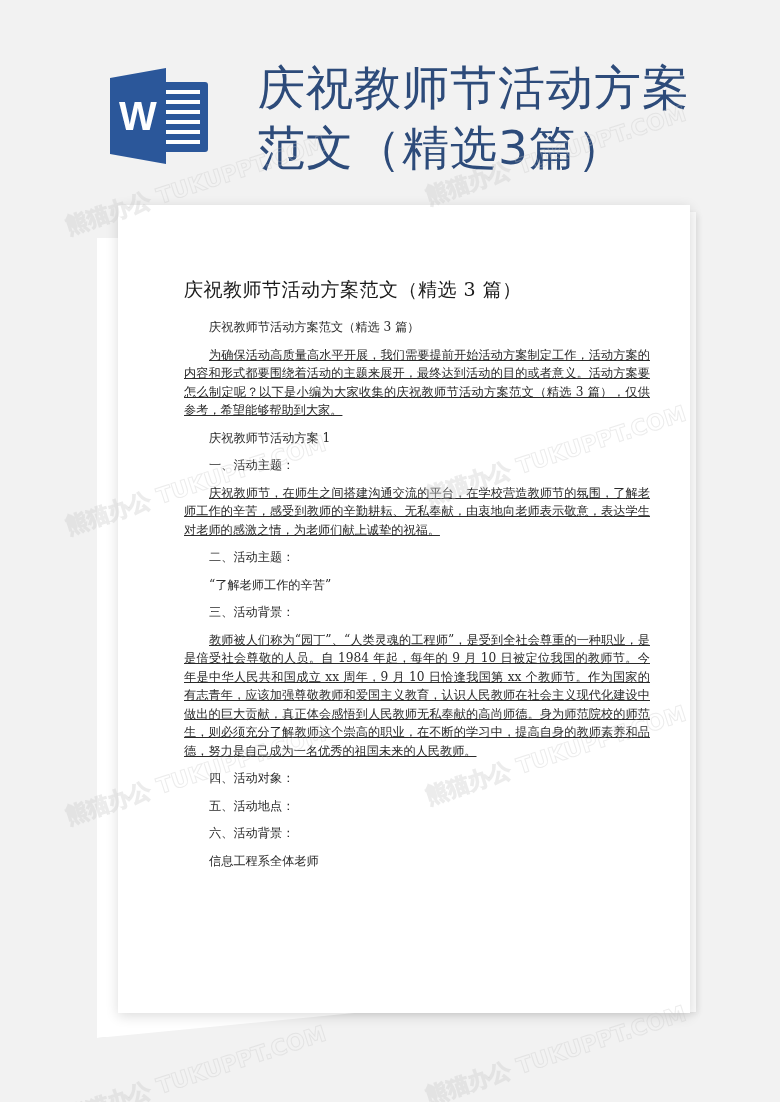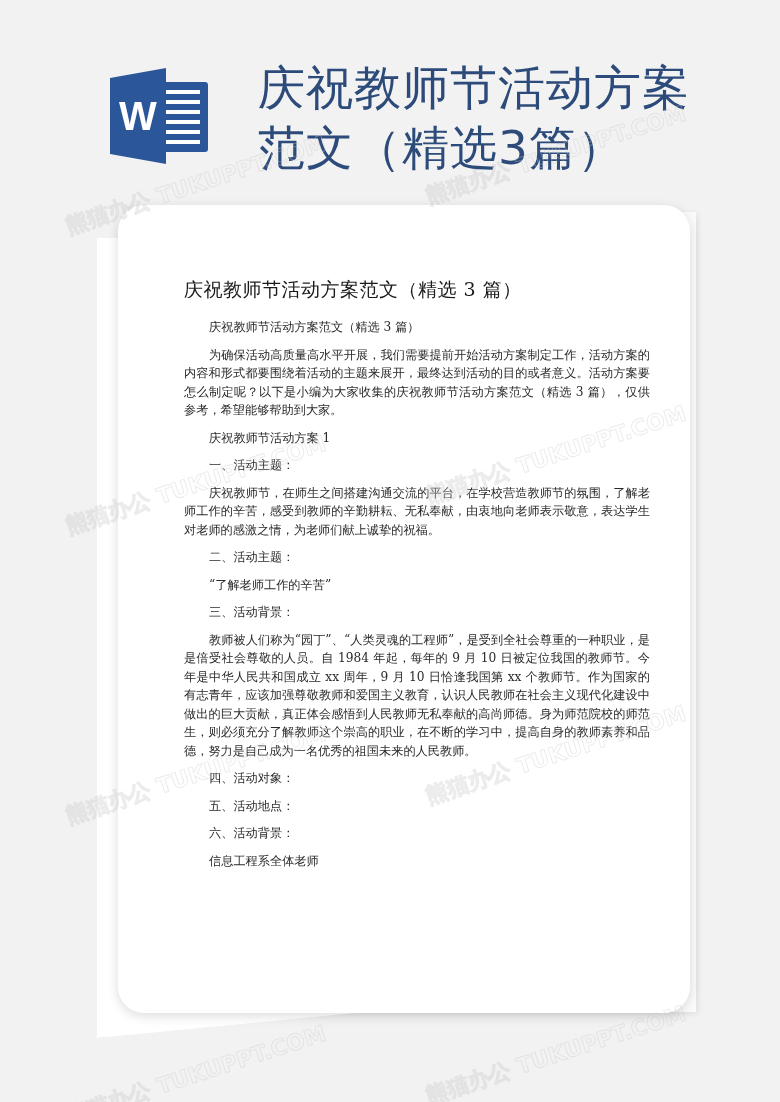--- a/index.html
+++ b/index.html
@@ -35,33 +35,32 @@
     background: #fbfbfb;
     box-shadow: 2px 2px 6px rgba(0,0,0,0.08);
   }
   .main-page {
     position: absolute; left: 118px; top: 205px; width: 572px; height: 808px;
     background: #ffffff;
     box-shadow: 0 3px 12px rgba(0,0,0,0.14);
     box-sizing: border-box;
     padding: 72px 40px 12px 66px;
     color: #222;
-    border-radius: 26px;
   }
   .doc-title {
     font-family: "DejaVu Serif", "Liberation Serif", serif;
     font-size: 19px; line-height: 24px; color: #1a1a1a;
     margin: 0 0 17px 0; font-weight: normal;
     letter-spacing: 0.5px;
   }
   .p {
     font-size: 12.2px; line-height: 18.5px; margin: 0 0 9px 0;
     color: #2a2a2a; text-align: justify;
   }
-  .p.indent { text-indent: 25px; }
+  .p.indent { text-indent: 25px; text-decoration: underline; }
   .p.line { padding-left: 25px; }
   .watermark {
     position: absolute; font-family: "DejaVu Sans", "Liberation Sans", sans-serif;
     font-size: 22px; font-weight: bold; color: rgba(255,255,255,0.0);
     -webkit-text-stroke: 1px rgba(200,200,200,0.35);
     transform: rotate(-18deg); white-space: nowrap; pointer-events: none;
   }
 </style>
 </head>
 <body>

